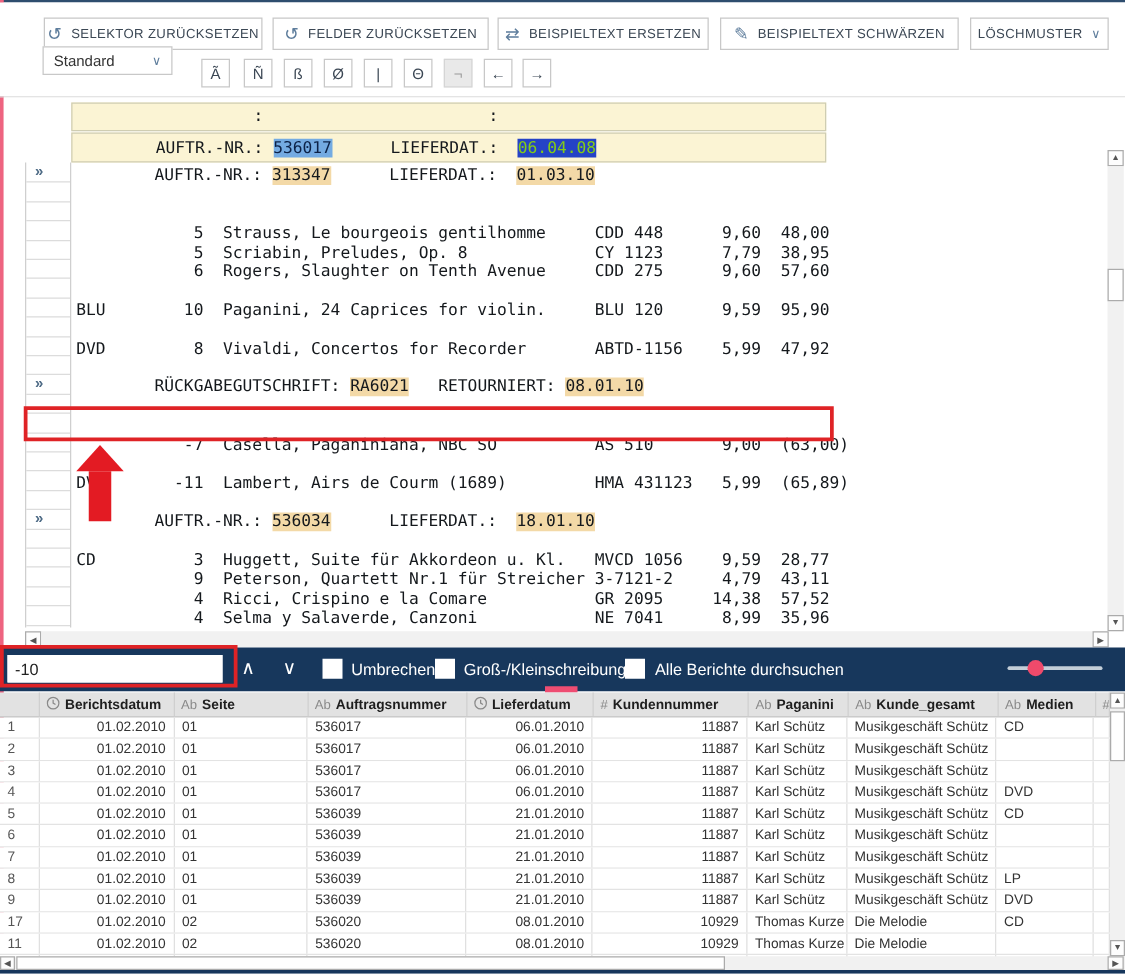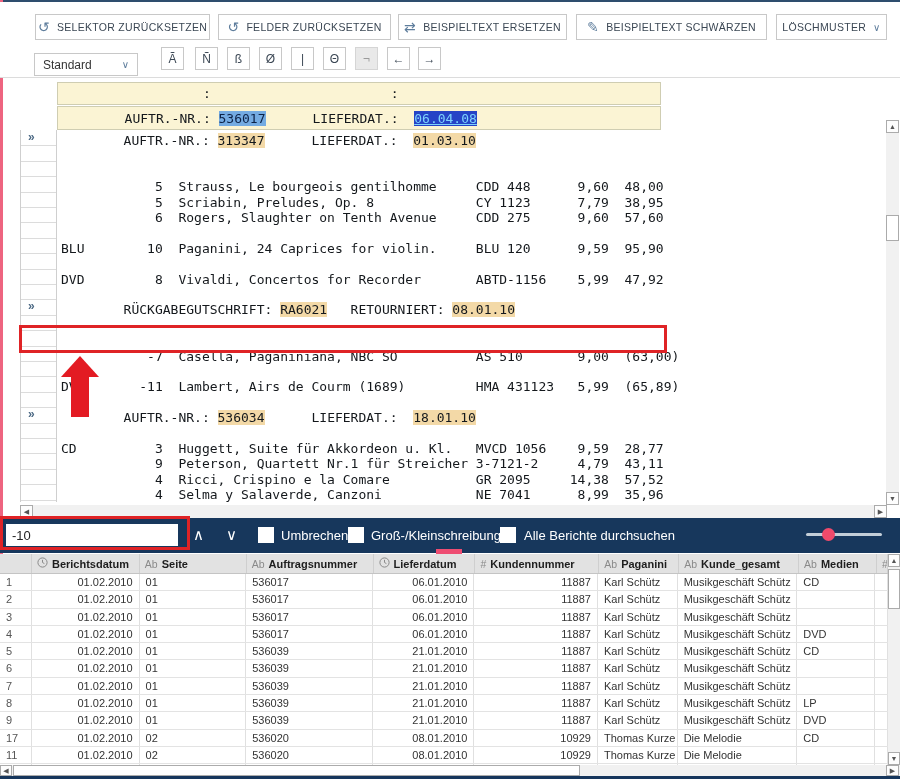--- a/index.html
+++ b/index.html
@@ -9,40 +9,40 @@
   
   #edge-top{left:0;top:0;width:900px;height:2px;background:#2e4d6e;}
   #edge-left{left:0;top:0;width:3px;height:776px;background:#ee6480;}
   #edge-bottom{left:0;top:776px;width:900px;height:3px;background:#16365c;}
   
   .tb-btn{box-sizing:border-box;height:26px;top:12px;background:#fff;border:1px solid #c8c8c8;
           display:flex;align-items:center;justify-content:center;gap:7px;
           font-size:10.5px;letter-spacing:.3px;color:#3b4754;cursor:pointer;white-space:nowrap;}
   .tb-glyph{color:#5e7d9c;font-size:14px;line-height:1;}
   .tb-chev{color:#5e7d9c;font-size:10px;}
-  .combo{box-sizing:border-box;left:34px;top:51px;width:104px;height:23px;border:1px solid #c8c8c8;
+  .combo{box-sizing:border-box;left:34px;top:35px;width:104px;height:23px;border:1px solid #c8c8c8;
          background:#fff;display:flex;align-items:center;justify-content:space-between;
          padding:0 8px;font-size:12px;color:#333;cursor:pointer;}
   .char-btn{box-sizing:border-box;top:45px;width:23px;height:23px;border:1px solid #c8c8c8;background:#fff;
             display:flex;align-items:center;justify-content:center;font-size:12px;color:#3b4754;cursor:pointer;}
   .char-btn.disabled{background:#e9e9e9;color:#9a9a9a;border-color:#d5d5d5;cursor:default;}
   #toolbar-divider{left:0;top:77px;width:900px;height:1px;background:#dcdcdc;}
   
   #doc-area{left:3px;top:78px;width:897px;height:440px;background:#fff;overflow:hidden;}
   .band{box-sizing:border-box;left:54px;width:604px;background:#fbf4d4;border:1px solid #cfcdb2;
         font-family:"DejaVu Sans Mono",monospace;font-size:13px;color:#14181c;
         white-space:pre;display:flex;align-items:center;padding-left:4px;}
   #band-template{top:4px;height:23px;}
   #band-header{top:28px;height:24px;}
   #doc-lines{left:54px;top:55px;width:640px;height:380px;}
   .doc-line{position:absolute;left:0;height:15.4px;line-height:15.4px;white-space:pre;
             font-family:"DejaVu Sans Mono",monospace;font-size:13px;color:#14181c;padding-left:4px;}
   .h-tan{background:#f3d9a7;}
   .h-blue{background:#74abe2;color:#0c2247;}
-  .h-navy{background:#2543c6;color:#7dd3fc;text-decoration:underline;}
+  .h-navy{background:#2543c6;color:#84cc16;}
   .h-sel{background:#a9c8e9;}
   
   #gutter{left:17px;top:52px;width:37px;height:372px;border-left:1px solid #cfcfcf;border-right:1px solid #cfcfcf;box-sizing:border-box;}
   .gut-cell{position:absolute;left:0;width:35px;border-bottom:1px solid #dcdcdc;}
   .gut-mark{position:absolute;left:7px;font-size:12px;font-weight:bold;color:#4d6a85;}
   
   .sb-box{box-sizing:border-box;background:#fdfdfd;border:1px solid #ababab;display:flex;align-items:center;justify-content:center;
           font-size:7px;color:#555;cursor:pointer;}
   .sb-track{background:#f1f1f1;}
   .sb-thumb{box-sizing:border-box;background:#fff;border:1px solid #ababab;cursor:pointer;}

